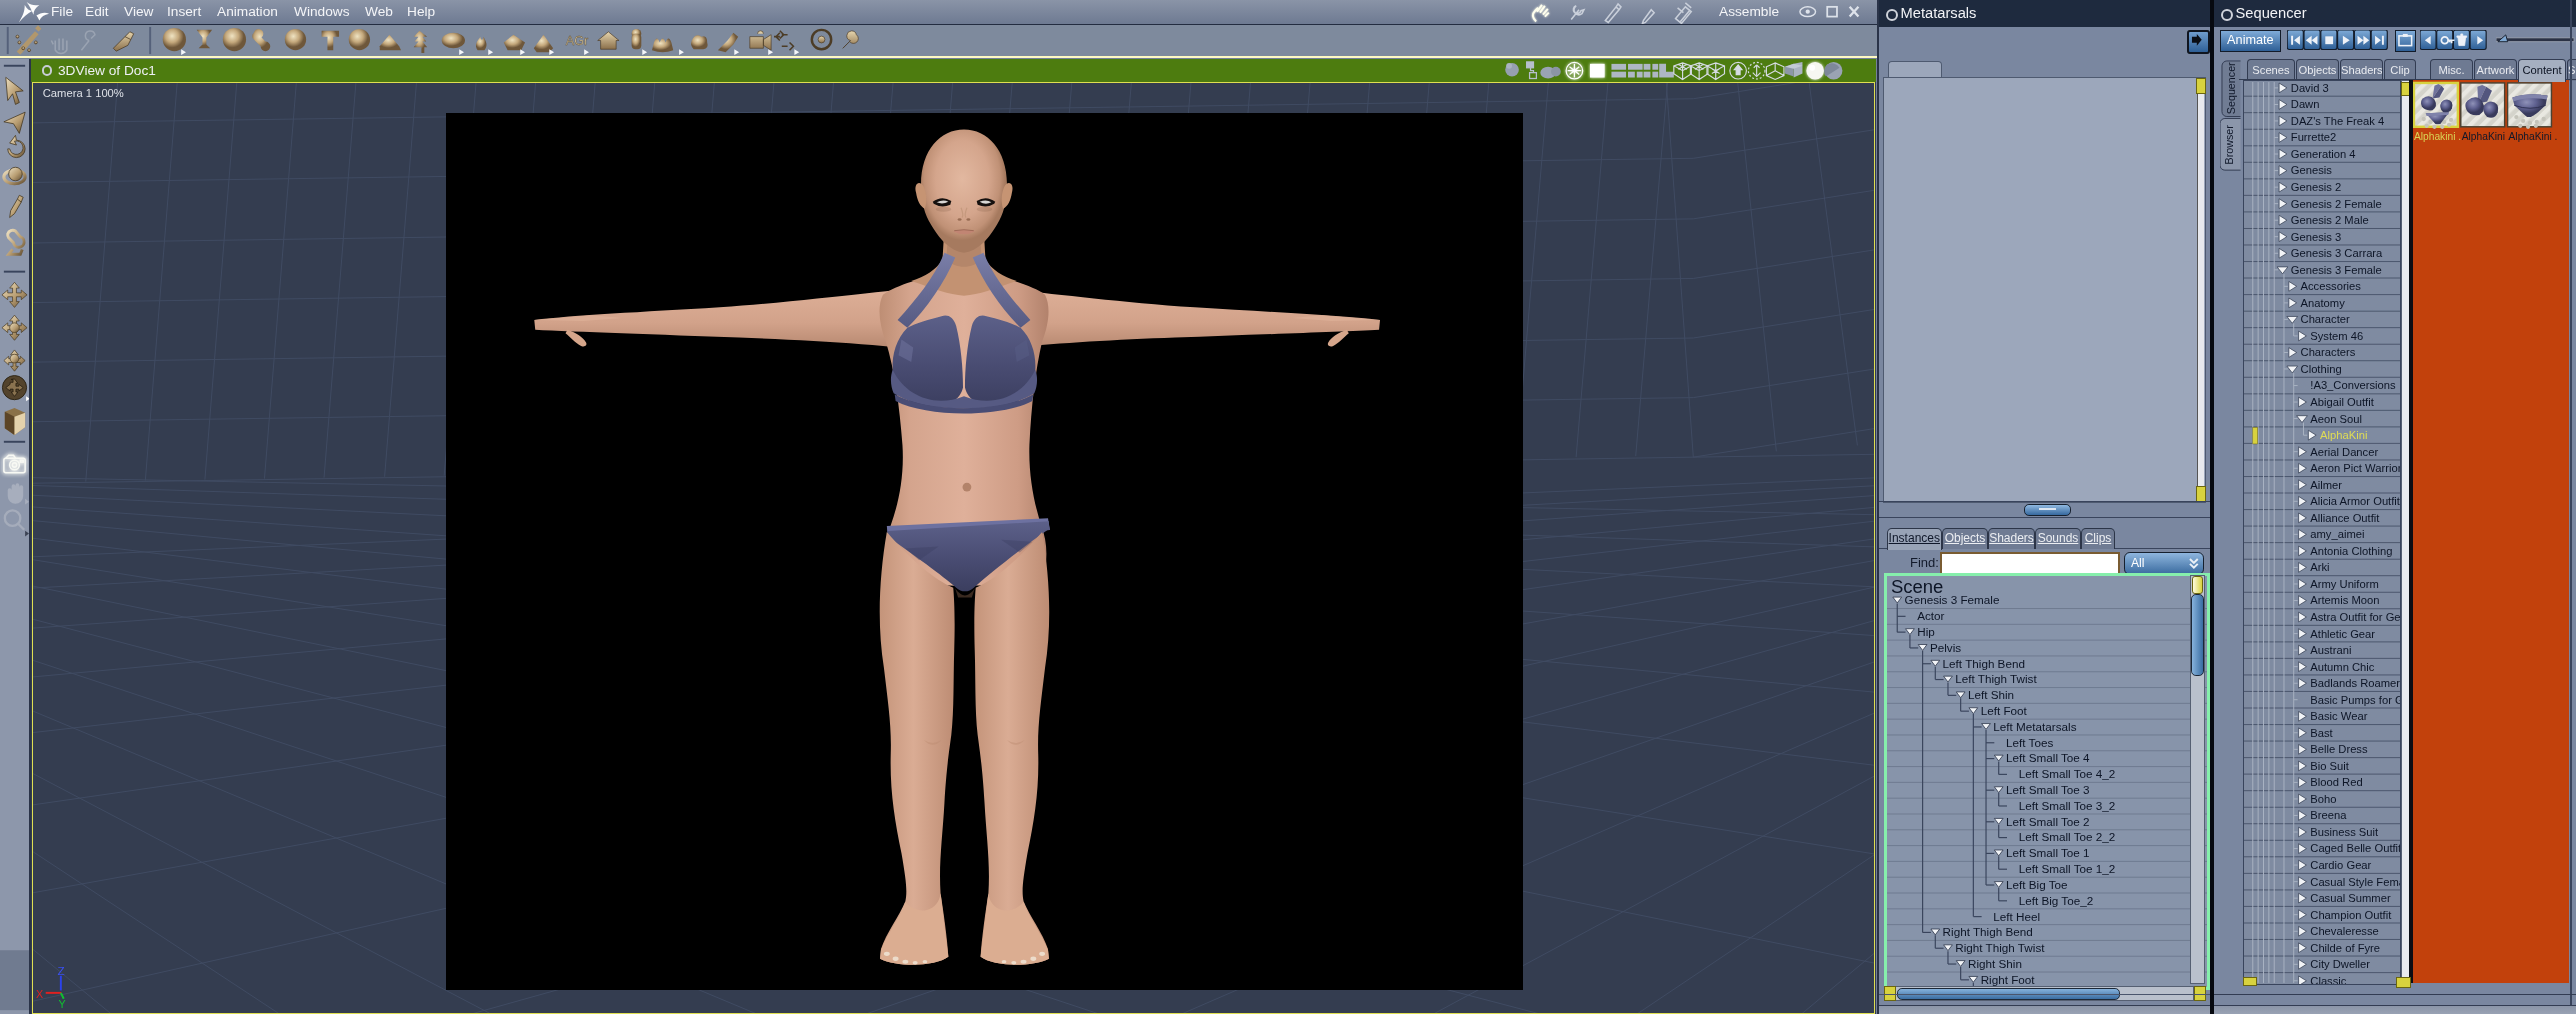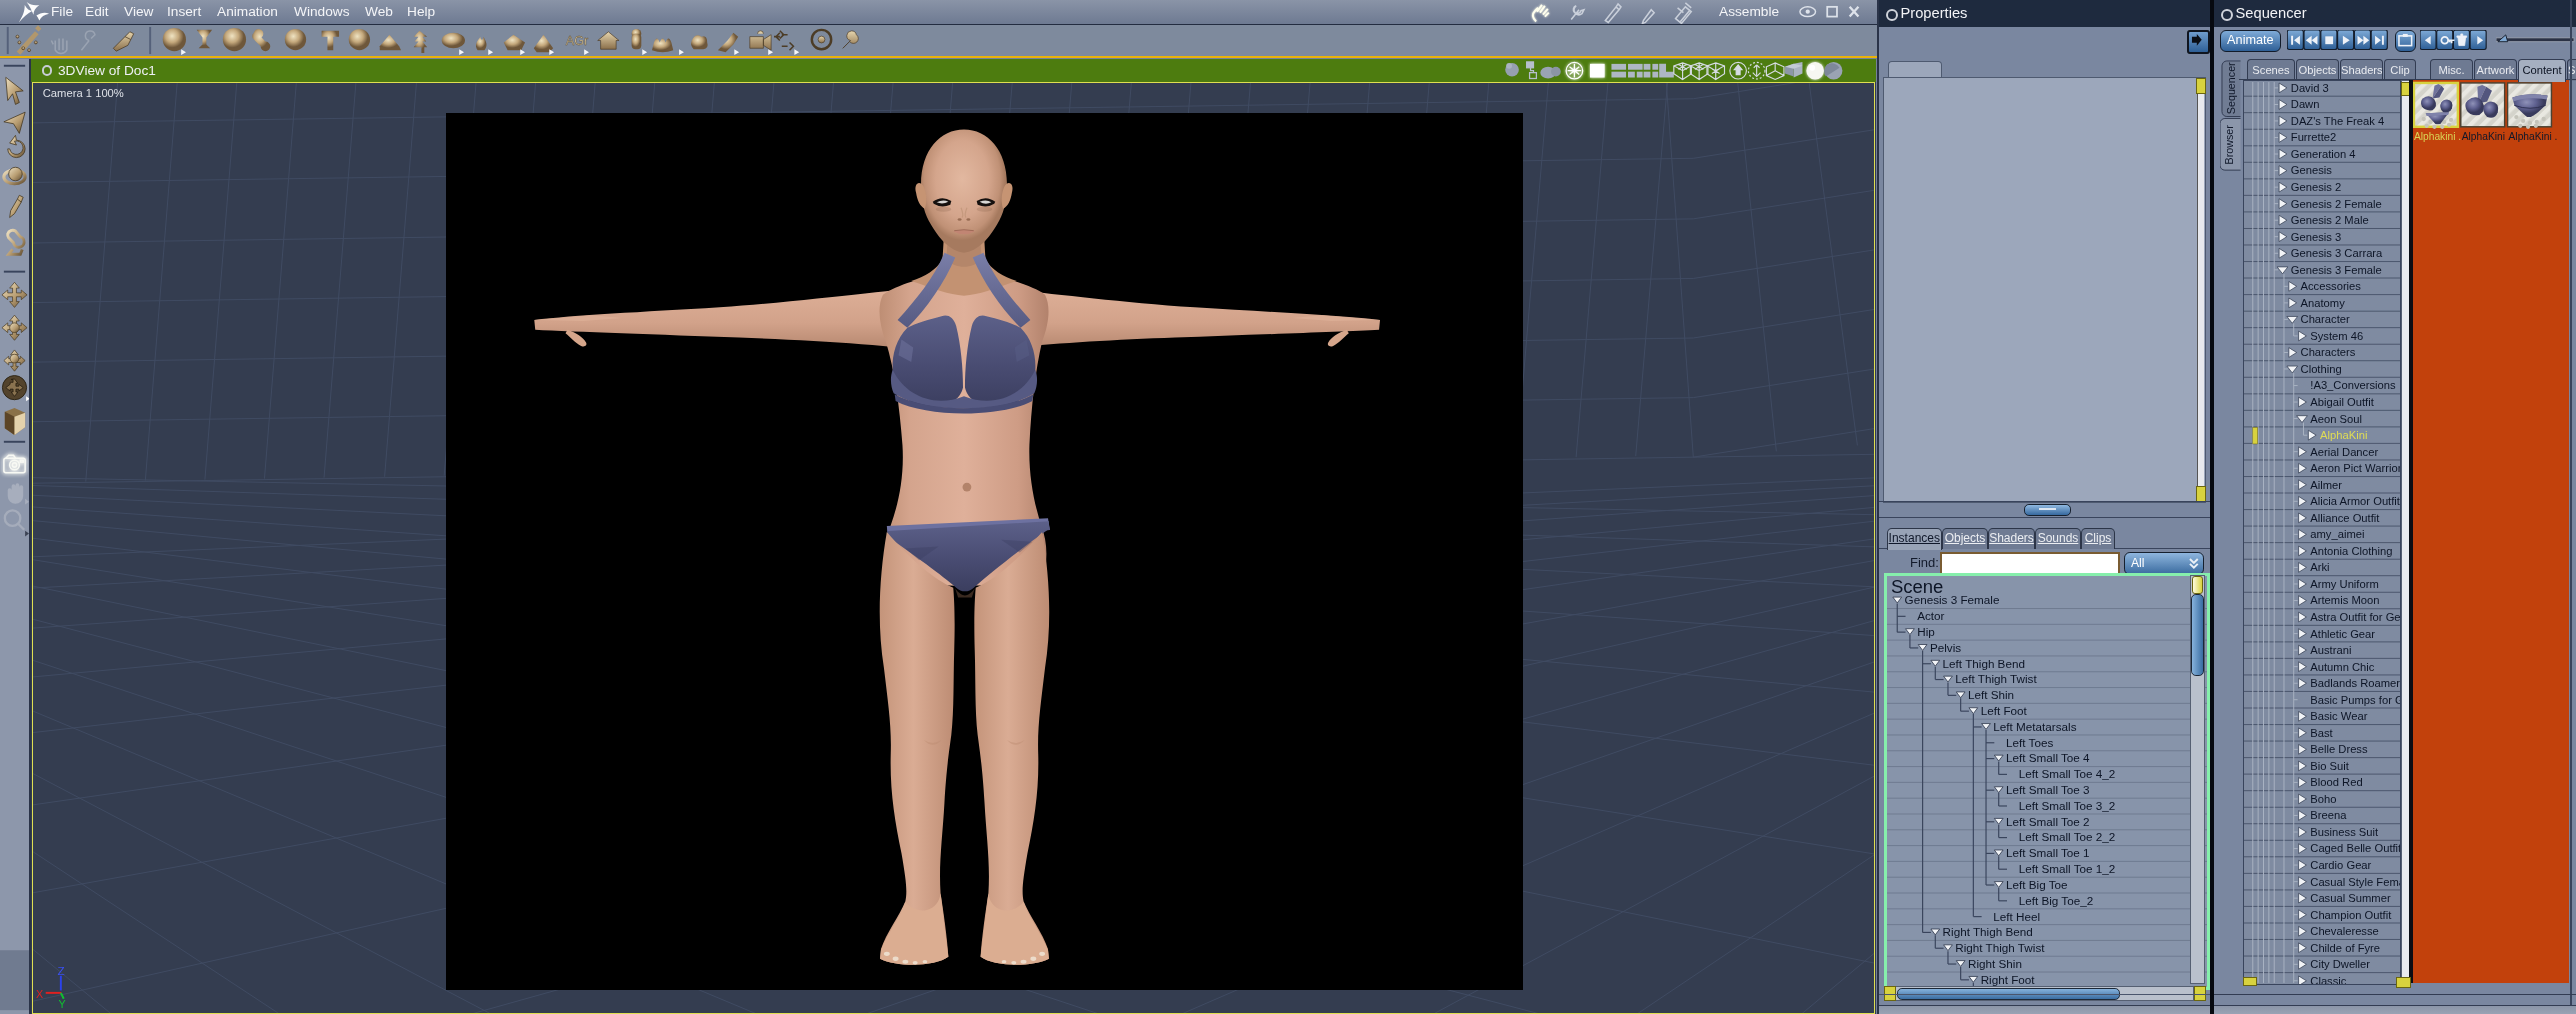--- a/index.html
+++ b/index.html
@@ -1,34 +1,34 @@
 <!DOCTYPE html>
 <html><head><meta charset="utf-8">
 <style>
 html,body{margin:0;padding:0;width:2576px;height:1015px;overflow:hidden;background:#76829a;font-family:"Liberation Sans",sans-serif;}
 .abs{position:absolute;}
 #menubar{left:0;top:0;width:1877px;height:24.4px;background:linear-gradient(#8a94a7,#6e7a92);border-bottom:1px solid #232c40;}
 .menutxt{position:absolute;top:3.9px;color:#f4f5f8;font-size:13.7px;}
-#toolbar{left:0;top:25.4px;width:1877px;height:31px;background:#7e8a9d;border-bottom:2px solid #eab308;}
+#toolbar{left:0;top:25.4px;width:1877px;height:31px;background:#7e8a9d;border-bottom:2px solid #fef9c3;}
 #leftcol{left:0;top:59px;width:29px;height:956px;background:#8d97ab;border-right:2px solid #2a3348;}
 #viewport{left:31px;top:59px;width:1845px;height:956px;background:#343d50;}
 #vptitle{left:0;top:0;width:1845px;height:23.4px;background:#4d7c0f;}
 #vpinner{left:1px;top:23.4px;width:1841px;height:930px;border:1px solid #dfdf52;background:#343d50;overflow:hidden;}
 #blackrect{position:absolute;left:413px;top:30px;width:1077px;height:877px;background:#000;}
 #props{left:1879px;top:0;width:331px;height:1015px;background:#7a87a0;}
 #seq{left:2214px;top:0;width:362px;height:1015px;background:#7a87a0;}
 .phead{position:absolute;left:0;top:0;width:100%;height:27px;background:#1e2a3e;color:#f2f3f6;font-size:14.7px;}
 .phead .t{position:absolute;left:21.5px;top:4.9px;}
 .phead .c{position:absolute;left:6.8px;top:8.8px;width:7.8px;height:7.8px;border-radius:50%;border:2px solid #cfd3da;}
 .gap{left:2210px;top:0;width:3.9px;height:1015px;background:#06090f;}
 .ptab{position:absolute;top:528px;height:19.5px;background:#6f7b93;border:1px solid #2c3548;border-bottom:none;border-radius:4.9px 4.9px 0 0;color:#eceef2;font-size:12px;text-align:center;line-height:19.5px;overflow:hidden;text-decoration:underline;}
 .ptab.on{background:#98a3b6;color:#10182a;height:20.5px;top:528px;z-index:2;}
 .stab{position:absolute;top:59px;height:20.5px;background:#6e7a92;border:1px solid #323c52;border-bottom:none;border-radius:3.9px 3.9px 0 0;color:#e9ebf0;font-size:11.2px;text-align:center;line-height:20.5px;overflow:hidden;}
 .stab.on{background:#a5afc0;color:#0c1322;height:21.5px;z-index:2;}
-.sbtn{background:linear-gradient(#7fabd8,#2e5f96);border:1.5px solid #131c2a;border-radius:6px;}
+.sbtn{background:linear-gradient(#7fabd8,#2e5f96);border:1.5px solid #131c2a;border-radius:0;}
 .sb{fill:url(#sbg);stroke:#131c2a;stroke-width:1.2;}
 #seq svg defs{}
 </style></head>
 <body>
 <svg width="0" height="0" style="position:absolute">
     <defs>
 <linearGradient id="sbg" x1="0" y1="0" x2="0" y2="1">
         <stop offset="0%" stop-color="#7fabd8"></stop>
         <stop offset="100%" stop-color="#2e5f96"></stop>
       </linearGradient>
@@ -484,21 +484,21 @@
       <path d="M489 642 q9 6 18 0 q-9 10 -18 0 Z M574 642 q9 6 18 0 q-9 10 -18 0 Z" fill="#bd8c70" opacity="0.45"></path>
     </svg>
     </div>
   </div>
 </div>
 <div class="abs gap"></div>
 <div class="abs" style="left:1877px;top:0;width:2px;height:1015px;background:#2a3348"></div>
 <div class="abs" id="props">
   <div class="phead">
       <div class="c"></div>
-      <div class="t">Properties</div>
+      <div class="t">Metatarsals</div>
     </div>
   <div class="abs" style="left:308px;top:30px;width:18.6px;height:19.5px;background:linear-gradient(#6f9ccc,#2e5f96);border:2px solid #10151f;border-radius:2.9px">
     <svg width="14.7" height="15.6" viewBox="0 0 15 16">
         <path d="M3 5 h5 V2 l5 6 -5 6 v-3 H3 Z" fill="#0a0d14"></path>
       </svg>
   </div>
   <div class="abs" style="left:8.8px;top:61px;width:52px;height:17.6px;background:#9ca7bb;border:1px solid #4e5a70;border-bottom:none;border-radius:3.9px 3.9px 0 0"></div>
   <div class="abs" style="left:3.9px;top:77px;width:321px;height:424px;background:#9ca7bb;border:1px solid #4e5a70"></div>
   <div class="abs" style="left:318px;top:78px;width:5.9px;height:422px;background:#e8eaee;border-left:1px solid #555;"></div>
   <div class="abs" style="left:317px;top:78px;width:7.8px;height:13.7px;background:#d8d23e;border:1px solid #6b660f"></div>

